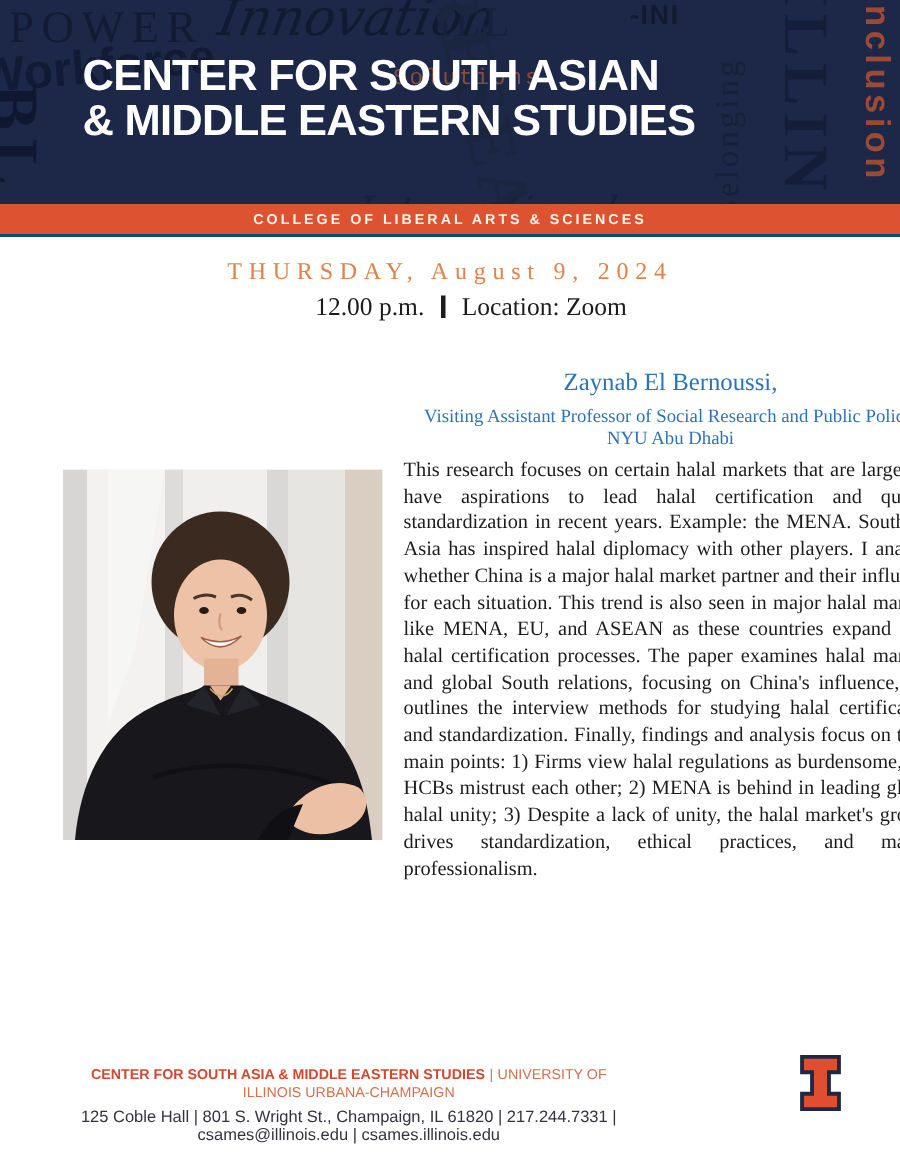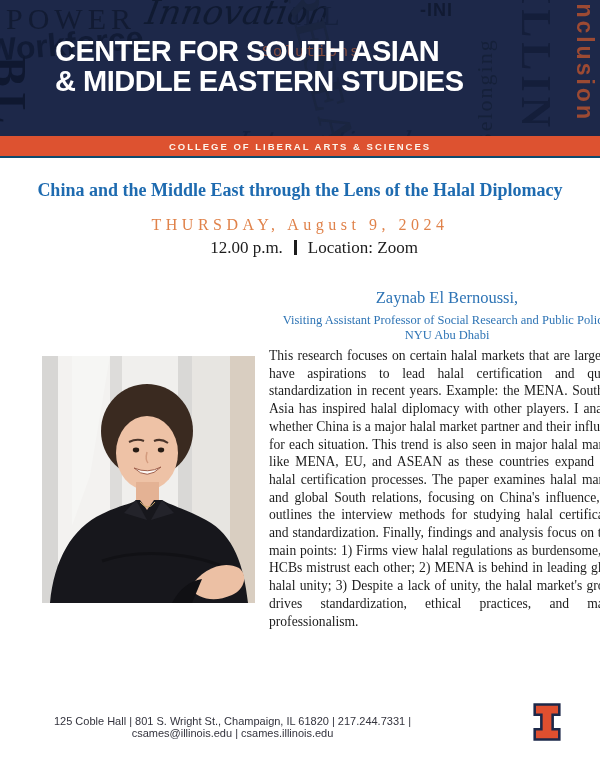--- a/index.html
+++ b/index.html
@@ -111,21 +111,20 @@
       <div class="center-name l1">CENTER FOR SOUTH ASIAN</div>
       <div class="center-name l2">&amp; MIDDLE EASTERN STUDIES</div>
     </div>
   </div>
 
   <div class="college-bar">
     <span>COLLEGE OF LIBERAL ARTS &amp; SCIENCES</span>
   </div>
 
   <div class="main">
-    <div class="event-title">China and the Middle East through the Lens of the Halal Diplomacy</div>
     <div class="event-date">THURSDAY, August 9, 2024</div>
     <div class="event-time-row">
       <span>12.00 p.m.</span><span class="vbar"></span><span>Location: Zoom</span>
     </div>
 
     <div class="content-row">
       <div class="photo-col">
 
         <svg width="213" height="247" viewBox="0 0 213 247">
           <rect width="213" height="247" fill="#eceae8"></rect>
@@ -159,20 +158,23 @@
       <div class="text-col">
         <div class="speaker-name">Zaynab El Bernoussi,</div>
         <div class="speaker-affil">Visiting Assistant Professor of Social Research and Public Policy, NYU Abu Dhabi</div>
         <p class="abstract">This research focuses on certain halal markets that are large and have aspirations to lead halal certification and quality standardization in recent years. Example: the MENA. Southeast Asia has inspired halal diplomacy with other players. I analyze whether China is a major halal market partner and their influence for each situation. This trend is also seen in major halal markets like MENA, EU, and ASEAN as these countries expand their halal certification processes. The paper examines halal markets and global South relations, focusing on China's influence, and outlines the interview methods for studying halal certification and standardization. Finally, findings and analysis focus on three main points: 1) Firms view halal regulations as burdensome, and HCBs mistrust each other; 2) MENA is behind in leading global halal unity; 3) Despite a lack of unity, the halal market's growth drives standardization, ethical practices, and market professionalism.</p>
       </div>
     </div>
   </div>
 
   <div class="footer">
     <div class="footer-text">
+      <div class="footer-line1">
+        <span class="f-center">CENTER FOR SOUTH ASIA &amp; MIDDLE EASTERN STUDIES</span><span class="f-sep">|</span><span class="f-univ">UNIVERSITY OF ILLINOIS URBANA-CHAMPAIGN</span>
+      </div>
       <div class="footer-line2">125 Coble Hall | 801 S. Wright St., Champaign, IL 61820 | 217.244.7331 | csames@illinois.edu | csames.illinois.edu</div>
     </div>
     <svg class="block-i" width="32" height="40" viewBox="0 0 60 78">
       <path d="M6,5 h48 v20 h-13 v28 h13 v20 H6 v-20 h13 v-28 H6 Z" fill="#df4f2f" stroke="#1d2849" stroke-width="5" stroke-linejoin="miter"></path>
     </svg>
   </div>
 
 </div>
 
 </body></html>

